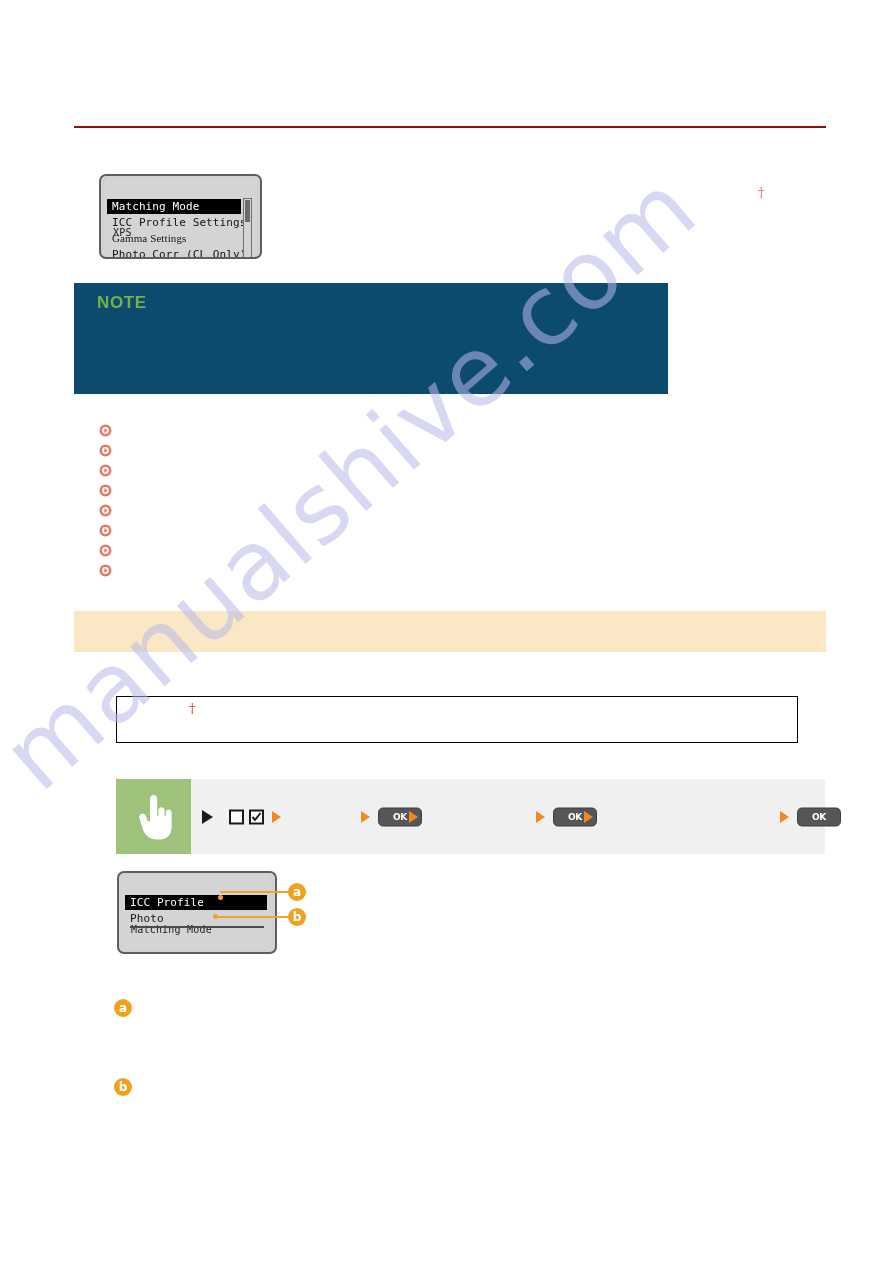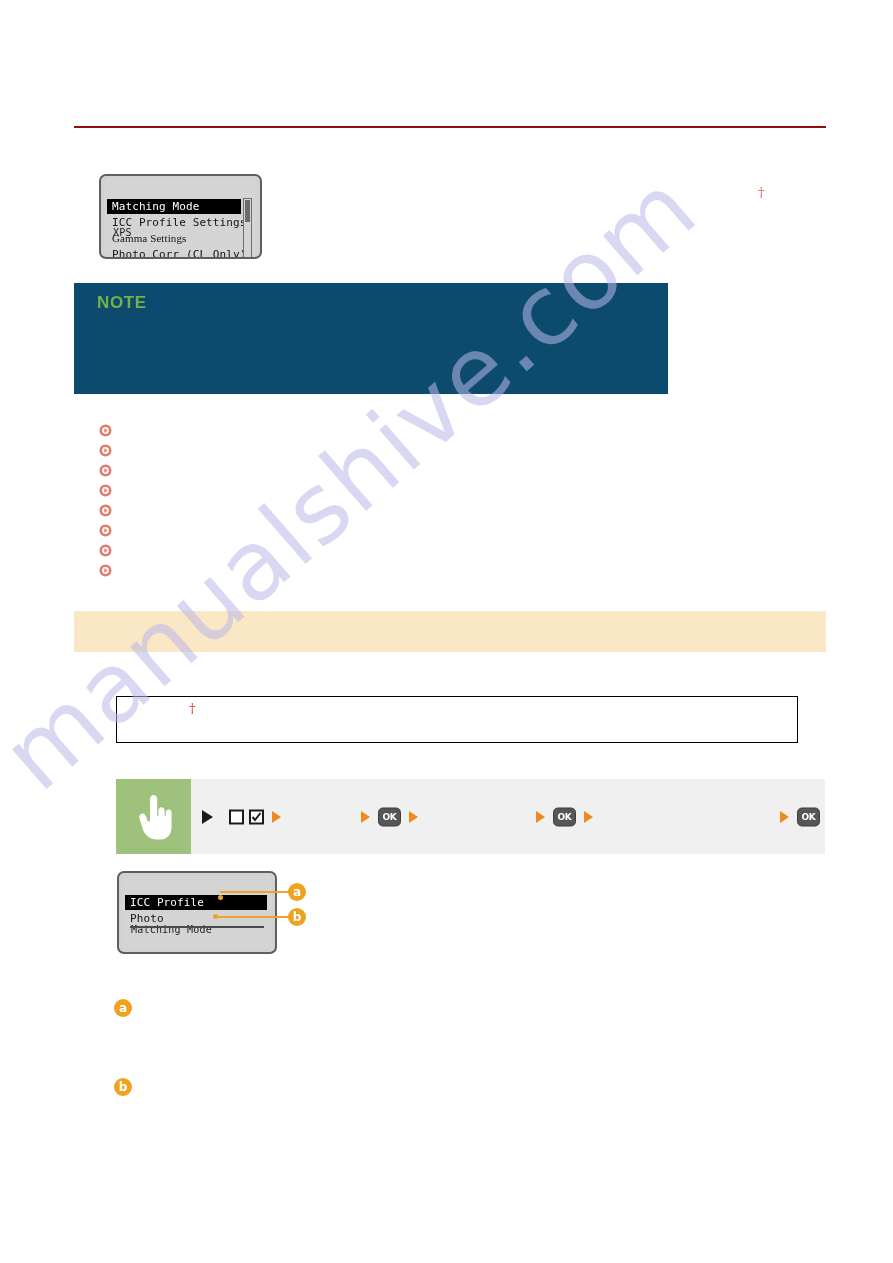--- a/index.html
+++ b/index.html
@@ -310,21 +310,21 @@
     background: #ffffff;
   }
   .icon-box-check {
     position: relative;
     width: 15px; height: 15px;
     border: 2px solid #1a1a1a;
     box-sizing: border-box;
     background: #ffffff;
   }
   .ok-key {
-    width: 23px;
+    width: 44px;
     height: 19px;
     border-radius: 5px;
     background: #565656;
     border: 1px solid #3d3d3d;
     box-sizing: border-box;
     color: #ffffff;
     font-family: "DejaVu Sans", sans-serif;
     font-size: 9px;
     font-weight: 700;
     line-height: 17px;

